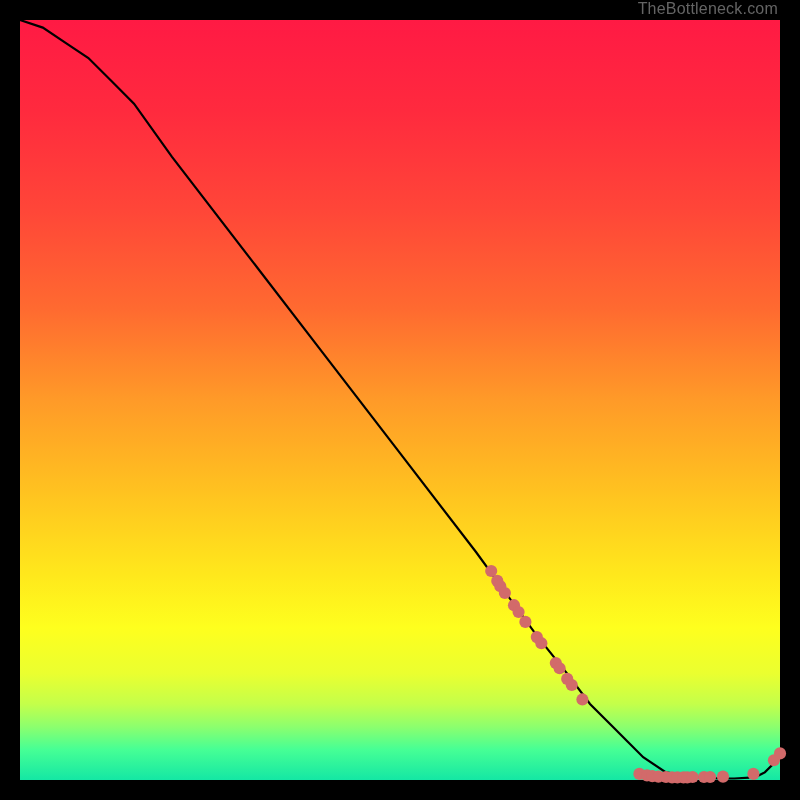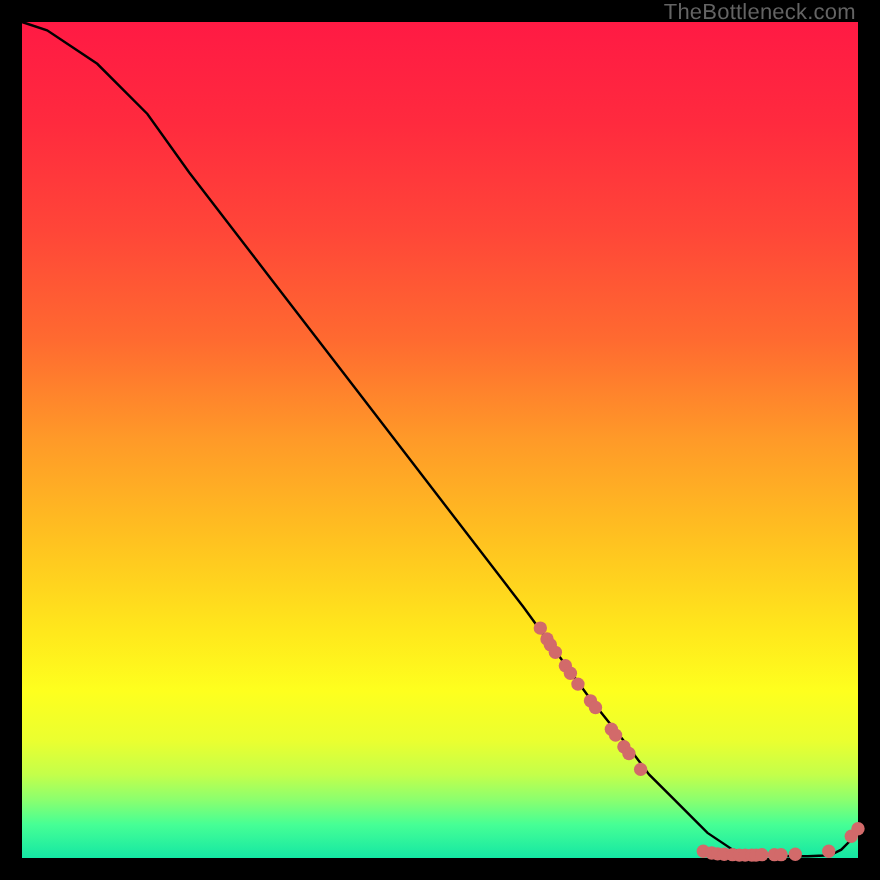--- a/index.html
+++ b/index.html
@@ -23,21 +23,21 @@
     top: 20px;
     width: 760px;
     height: 760px;
     
   }
   .watermark {
     position: absolute;
     top: 0px;
     right: 22px;
     color: #646464;
-    font-size: 20px;
+    font-size: 16px;
     font-weight: 500;
     letter-spacing: 0.2px;
     user-select: none;
   }
   svg.curve {
     position: absolute;
     left: 0;
     top: 0;
     width: 760px;
     height: 760px;

